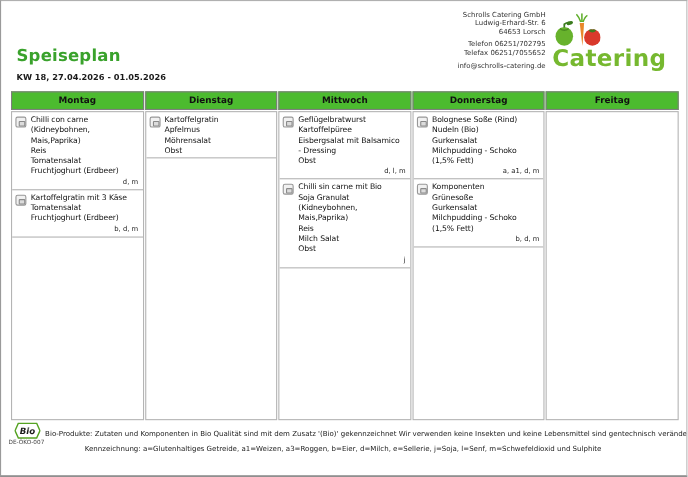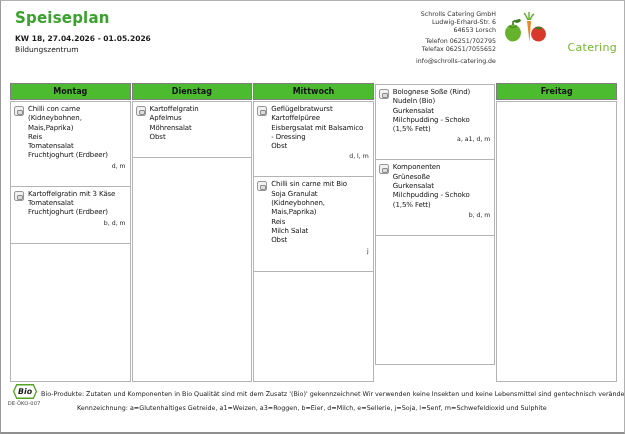--- a/index.html
+++ b/index.html
@@ -5,43 +5,43 @@
   * { margin:0; padding:0; box-sizing:border-box; }
   html,body { background:#e9e9e9; }
   body { font-family:"DejaVu Sans","Liberation Sans",sans-serif; }
   .page {
     position:relative; width:625px; height:434px; background:#ffffff;
     border:1px solid #b0b0b0; border-bottom:2px solid #8f8f8f; border-left-color:#9a9a9a;
     overflow:hidden;
   }
   
   .title-block { position:absolute; left:14px; top:8px; }
-  .page-title { font-size:15px; font-weight:600; color:var(--title-green,#3aa22c); letter-spacing:.2px; }
+  .page-title { font-size:15px; font-weight:600; color:var(--title-green,#3aa22c); letter-spacing:.2px;margin-top:32px; }
   .week-line { margin-top:7px; font-size:7.5px; font-weight:bold; color:#1a1a1a; }
   .location-line { margin-top:2px; font-size:7.5px; color:#1a1a1a; }
 
   .contact-block { position:absolute; right:128px; top:9px; text-align:right; font-size:6.3px; line-height:7.8px; color:#333; }
   .contact-block .gap { height:4px; }
 
   .logo-block { position:absolute; left:501px; top:11px; width:116px; }
   .logo-row { display:flex; align-items:flex-end; }
   .logo-line1 { font-size:19px; font-weight:600; color:var(--logo-green,#76b82f); letter-spacing:.3px; line-height:20px; }
   .logo-veggies { width:42px; height:32px; margin-left:2px; flex:none; }
-  .logo-line2 { text-align:right; font-size:11px; font-weight:400; color:var(--logo-green,#76b82f); letter-spacing:.3px; margin-top:-3px; padding-right:1px; }
+  .logo-line2 { font-size:21px; font-weight:700; color:var(--logo-green,#76b82f); letter-spacing:.3px; margin-top:-3px; padding-right:1px; }
 
   
   .menu-table { position:absolute; left:9px; top:82px; width:607px; display:flex; gap:1px; }
   .day-column { flex:1; min-width:0; }
   .day-header {
     height:17px; background:var(--header-green,#4cbb2f); border:1px solid #7e7e7e;
     display:flex; align-items:center; justify-content:center;
     font-size:8px; font-weight:bold; color:#111;
   }
   .day-body { margin-top:1px; height:281px; border:1px solid #b4b4b4; background:#fff; overflow:hidden; }
-  .menu-item { border-bottom:1px solid #b4b4b4; padding:3px 3px 15px 2px; }
+  .menu-item { border-bottom:1px solid #b4b4b4; padding:3px 3px 1px 2px; }
   .item-row { display:flex; }
   .meal-icon { width:10px; height:10px; border:1px solid #979797; border-radius:2px; background:#f1f1f1; position:relative; flex:none; margin:1px 4px 0 1px; }
   .meal-icon::after { content:""; position:absolute; left:2px; top:3px; width:4px; height:3px; border:1px solid #8a8a8a; border-radius:1px; background:#dcdcdc; }
   .item-text { flex:1; min-width:0; }
   .item-line { font-size:7px; line-height:9.3px; color:#111; letter-spacing:-.1px; white-space:nowrap; }
   .allergen-codes { text-align:right; font-size:6.2px; line-height:8px; color:#222; padding:1px 1px 1px 0; }
 
   
   .bio-seal { position:absolute; left:12px; top:383px; width:24px; height:15px; }
   .bio-code { position:absolute; left:0px; top:399px; width:46px; text-align:center; font-size:5.2px; color:#444; }
@@ -49,21 +49,20 @@
   .legend-note { position:absolute; left:40px; top:403px; width:575px; font-size:6.4px; color:#222; white-space:nowrap;margin-left:36px; }
 </style>
 </head>
 <body>
 
 <div class="page">
 
   <div class="title-block">
     <div class="page-title">Speiseplan</div>
     <div class="week-line">KW 18, 27.04.2026 - 01.05.2026</div>
-    <div class="location-line">Bildungszentrum</div>
   </div>
 
   <div class="contact-block">
     <div>Schrolls Catering GmbH</div>
     <div>Ludwig-Erhard-Str. 6</div>
     <div>64653 Lorsch</div>
     <div class="gap"></div>
     <div>Telefon 06251/702795</div>
     <div>Telefax 06251/7055652</div>
     <div class="gap"></div>
@@ -163,20 +162,21 @@
                 <div class="item-line">Reis</div>
                 <div class="item-line">Milch Salat</div>
                 <div class="item-line">Obst</div>
               </div>
             </div>
             <div class="allergen-codes">j</div>
           </div>
         </div>
       </div>
       <div class="day-column">
+        <div class="day-header">Donnerstag</div>
         <div class="day-body">
           <div class="menu-item">
             <div class="item-row">
               <span class="meal-icon"></span>
               <div class="item-text">
                 <div class="item-line">Bolognese Soße (Rind)</div>
                 <div class="item-line">Nudeln (Bio)</div>
                 <div class="item-line">Gurkensalat</div>
                 <div class="item-line">Milchpudding - Schoko</div>
                 <div class="item-line">(1,5% Fett)</div>

